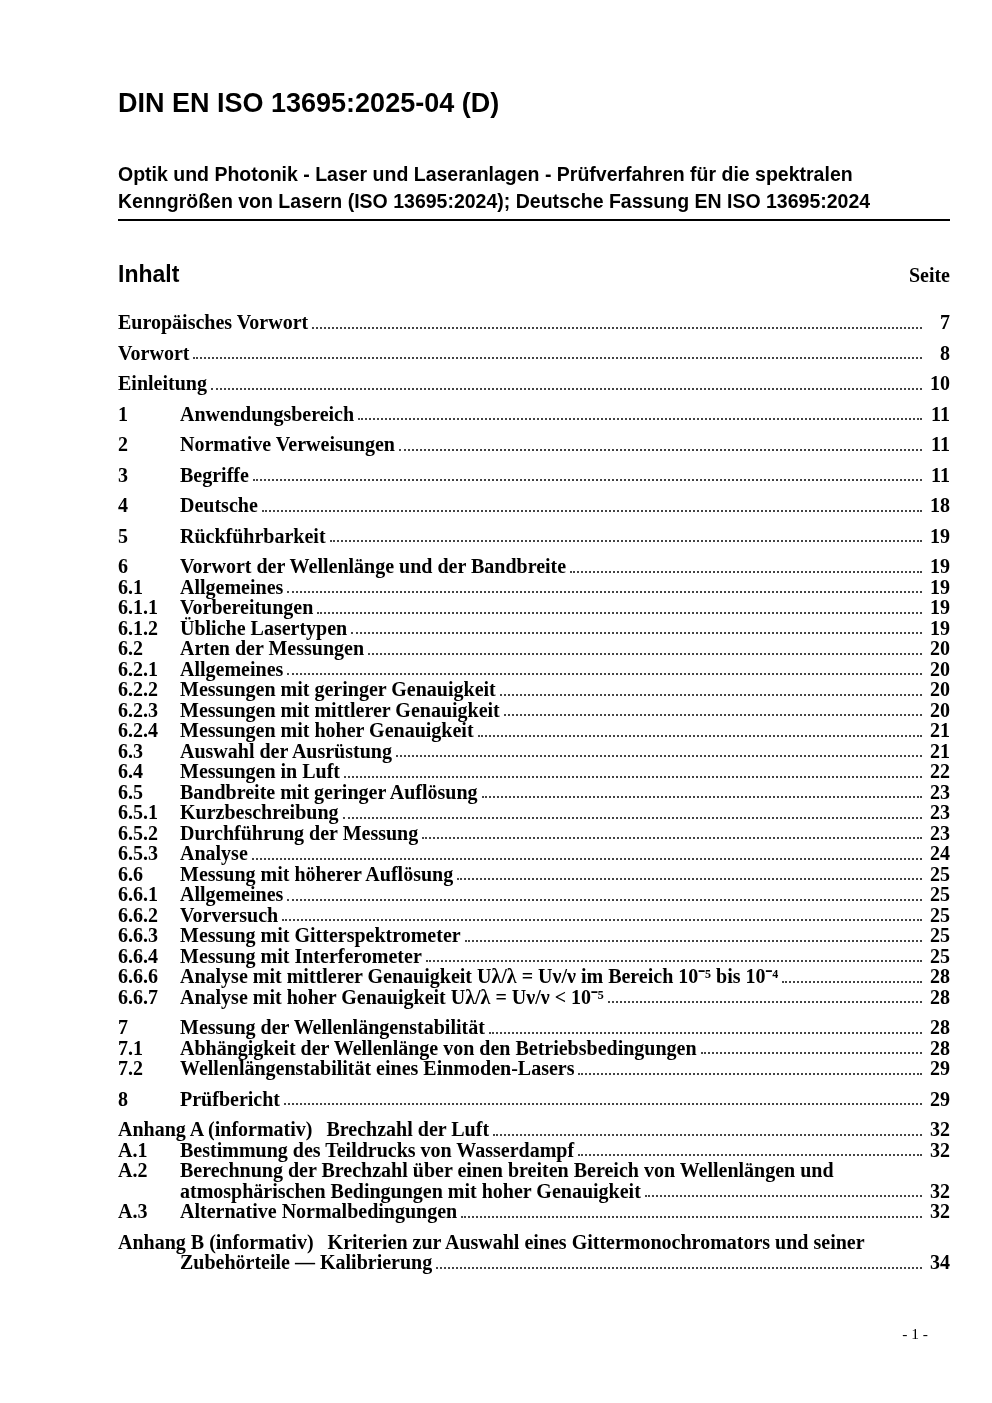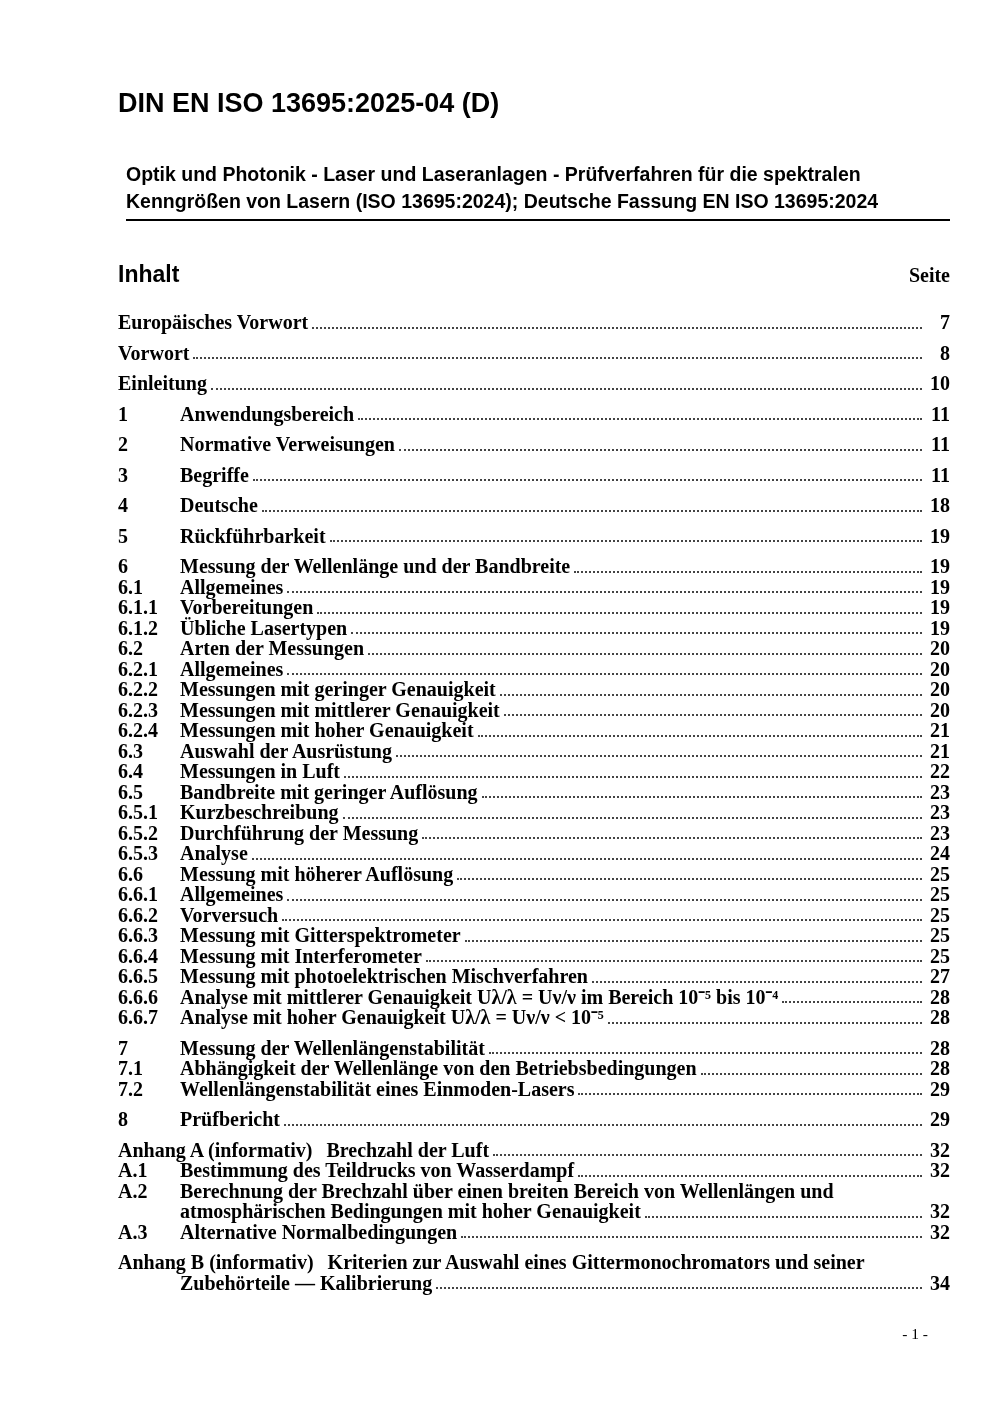--- a/index.html
+++ b/index.html
@@ -15,21 +15,20 @@
   .doc-title {
     font-family: "Liberation Sans", sans-serif;
     font-size: 27px; font-weight: bold;
     margin: 0 0 42px 0; letter-spacing: 0;
   }
   .doc-subtitle {
     font-family: "Liberation Sans", sans-serif;
     font-size: 19.5px; line-height: 27px; font-weight: bold;
     padding-bottom: 4px; border-bottom: 2px solid #000;
     margin-bottom: 40px;
-    margin-left: 8px;
   }
   .toc-header {
     display: flex; justify-content: space-between; align-items: baseline;
     margin-bottom: 24px;
     text-align: center;
   }
   .toc-header h2 {
     font-family: "Liberation Sans", sans-serif;
     font-size: 23px; font-weight: bold; margin: 0;
   }
@@ -139,21 +138,21 @@
         <span class="toc-num">5</span>
         <div class="toc-line">
           <span class="toc-label">Rückführbarkeit</span>
           <span class="dots"></span>
           <span class="toc-page">19</span>
         </div>
       </div>
       <div class="toc-row gap">
         <span class="toc-num">6</span>
         <div class="toc-line">
-          <span class="toc-label">Messung der Wellenlänge und der Bandbreite</span>
+          <span class="toc-label">Vorwort der Wellenlänge und der Bandbreite</span>
           <span class="dots"></span>
           <span class="toc-page">19</span>
         </div>
       </div>
       <div class="toc-row">
         <span class="toc-num">6.1</span>
         <div class="toc-line">
           <span class="toc-label">Allgemeines</span>
           <span class="dots"></span>
           <span class="toc-page">19</span>
@@ -294,28 +293,20 @@
           <span class="dots"></span>
           <span class="toc-page">25</span>
         </div>
       </div>
       <div class="toc-row">
         <span class="toc-num">6.6.4</span>
         <div class="toc-line">
           <span class="toc-label">Messung mit Interferometer</span>
           <span class="dots"></span>
           <span class="toc-page">25</span>
-        </div>
-      </div>
-      <div class="toc-row">
-        <span class="toc-num">6.6.5</span>
-        <div class="toc-line">
-          <span class="toc-label">Messung mit photoelektrischen Mischverfahren</span>
-          <span class="dots"></span>
-          <span class="toc-page">27</span>
         </div>
       </div>
       <div class="toc-row">
         <span class="toc-num">6.6.6</span>
         <div class="toc-line">
           <span class="toc-label">Analyse mit mittlerer Genauigkeit Uλ/λ = Uν/ν im Bereich 10⁻⁵ bis 10⁻⁴</span>
           <span class="dots"></span>
           <span class="toc-page">28</span>
         </div>
       </div>

